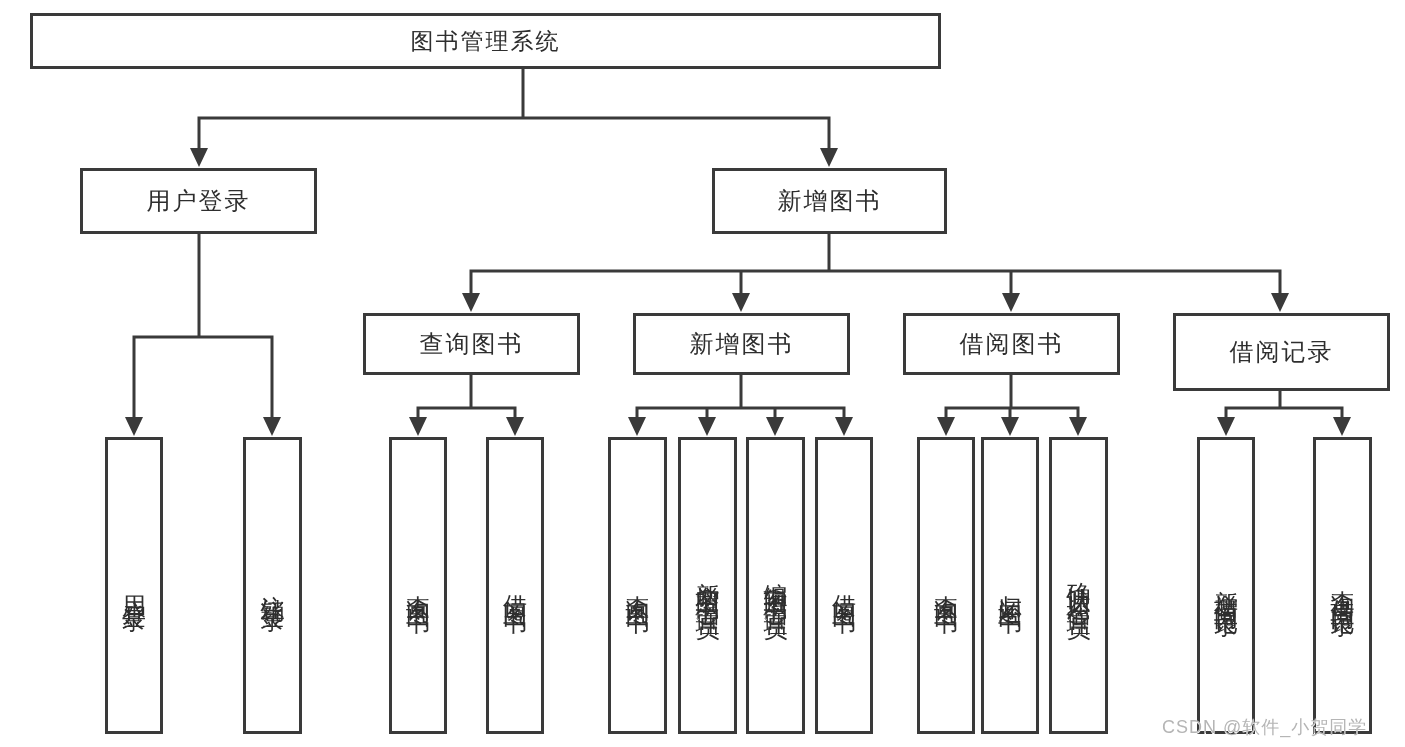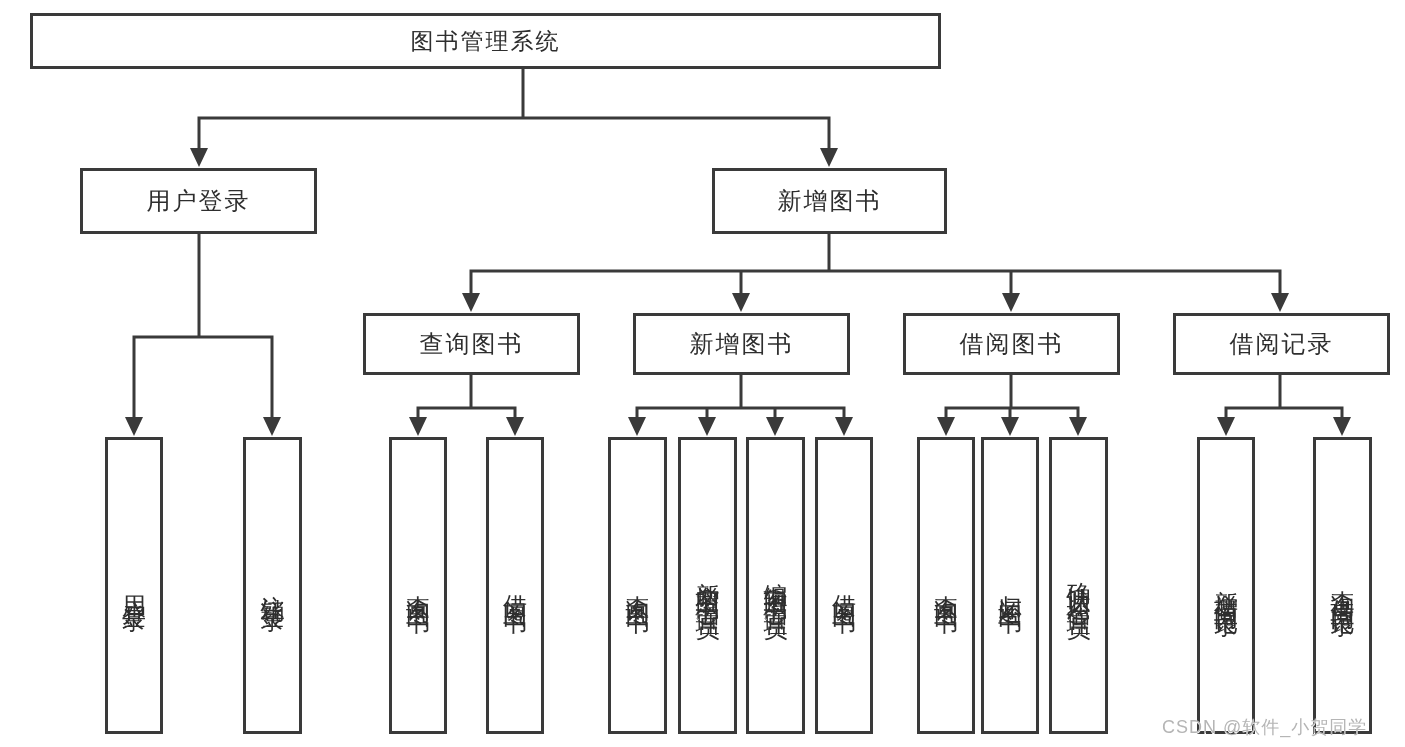--- a/index.html
+++ b/index.html
@@ -80,21 +80,21 @@
   </svg>
 
   <div class="node root" style="left:30px;top:13px;width:911px;height:56px">图书管理系统</div>
 
   <div class="node" style="left:80px;top:168px;width:237px;height:66px">用户登录</div>
   <div class="node" style="left:712px;top:168px;width:235px;height:66px">新增图书</div>
 
   <div class="node" style="left:363px;top:313px;width:217px;height:62px">查询图书</div>
   <div class="node" style="left:633px;top:313px;width:217px;height:62px">新增图书</div>
   <div class="node" style="left:903px;top:313px;width:217px;height:62px">借阅图书</div>
-  <div class="node" style="left:1173px;top:313px;width:217px;height:62px">借阅记录</div>
+  <div class="node" style="left:1173px;top:313px;width:217px;height:78px">借阅记录</div>
 
   <div class="node vnode" style="left:105px;top:437px;width:58px;height:297px">用户登录</div>
   <div class="node vnode" style="left:243px;top:437px;width:59px;height:297px">注销登录</div>
 
   <div class="node vnode" style="left:389px;top:437px;width:58px;height:297px">查询图书</div>
   <div class="node vnode" style="left:486px;top:437px;width:58px;height:297px">借阅图书</div>
 
   <div class="node vnode" style="left:608px;top:437px;width:59px;height:297px">查询图书</div>
   <div class="node vnode" style="left:678px;top:437px;width:59px;height:297px">新增图书（管理员）</div>
   <div class="node vnode" style="left:746px;top:437px;width:59px;height:297px">编辑图书（管理员）</div>

